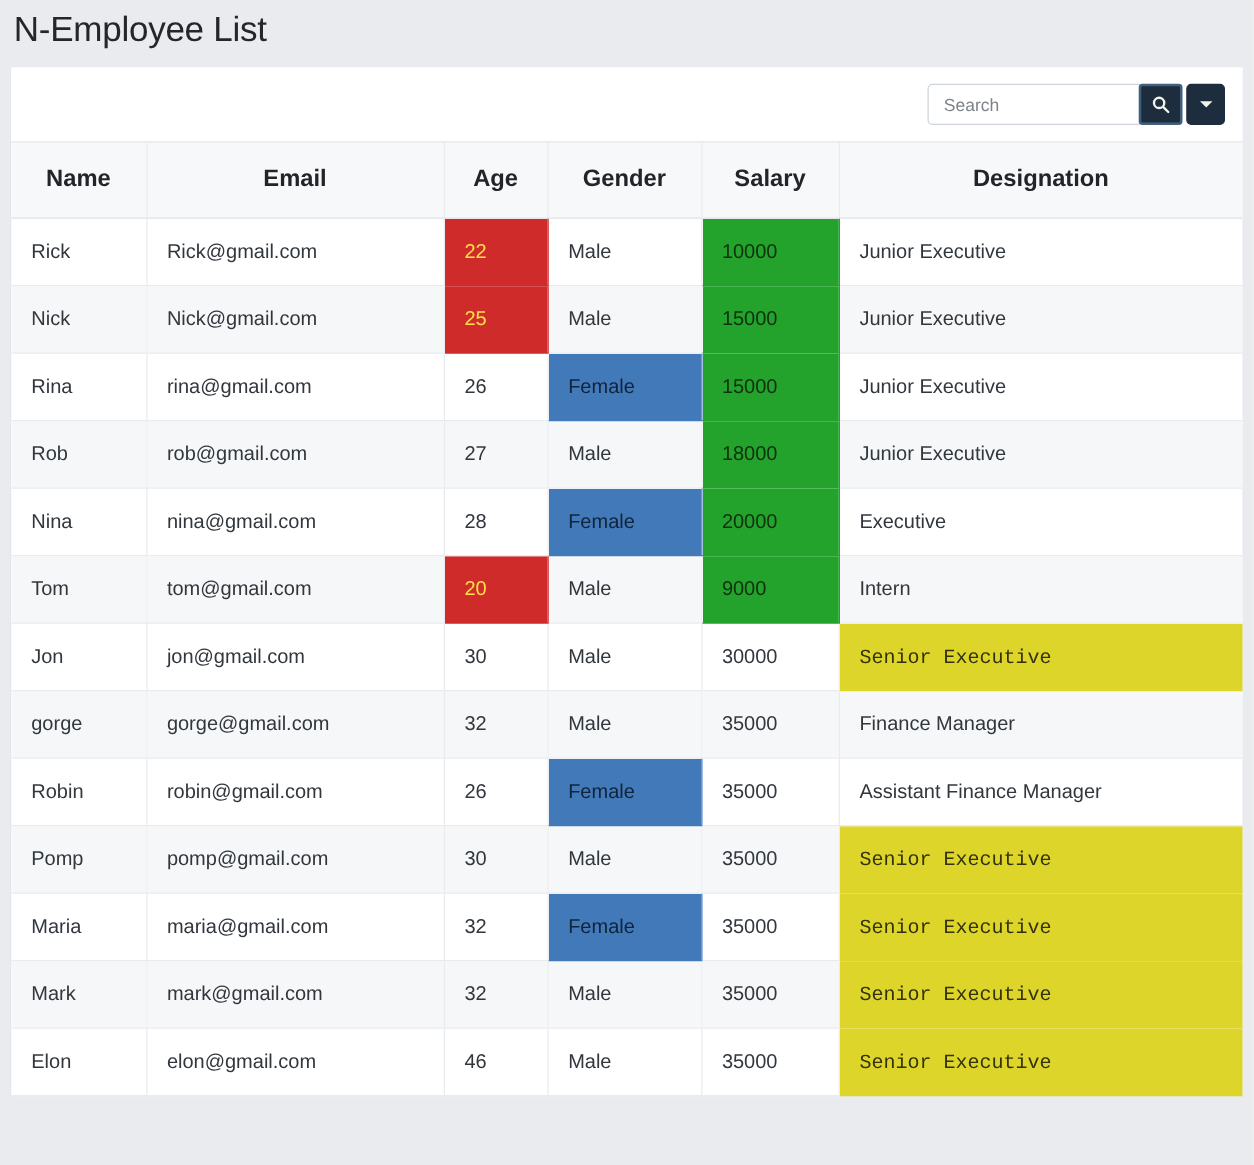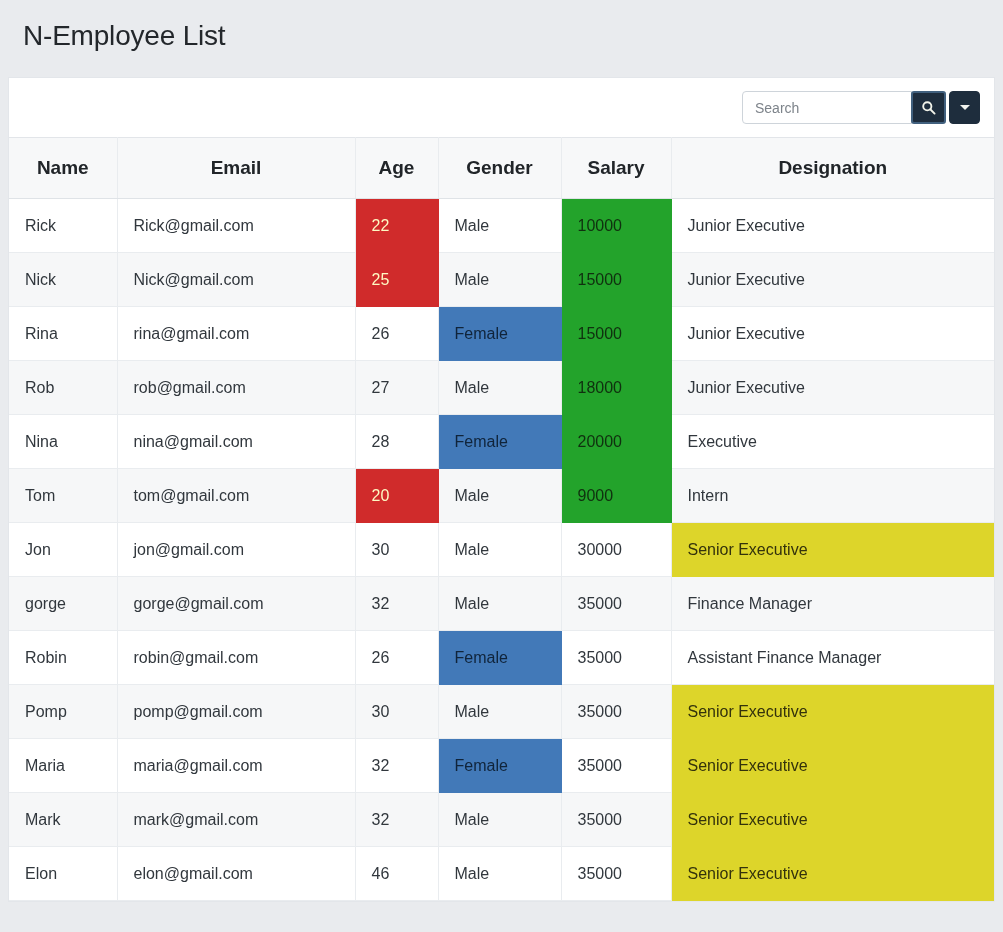--- a/index.html
+++ b/index.html
@@ -9,21 +9,21 @@
   }
   *{box-sizing:border-box;}
   html,body{margin:0;padding:0;}
   body{
     width:1003px;height:932px;overflow:hidden;
     background:var(--c-page);
     font-family:"Liberation Sans","DejaVu Sans",sans-serif;
     color:var(--c-text);
   }
   .page-title{
-    margin:12px;padding:8px 0 13px 11px;
+    margin:0;padding:8px 0 13px 11px;
     font-size:28px;font-weight:400;color:#23272b;letter-spacing:-.2px;
   }
   .card{
     margin:0 8px;background:#fff;border:1px solid #e3e6ea;
   }
   .toolbar{
     height:59px;display:flex;justify-content:flex-end;align-items:flex-start;
     padding:13px 14px 0 0;background:#fff;
   }
   .search-group{display:flex;align-items:stretch;height:33px;}
@@ -61,24 +61,24 @@
   }
   thead th:last-child{border-right:none;}
   tbody td{
     height:54px;border-bottom:1px solid var(--c-border);border-right:1px solid var(--c-border);
     font-size:16px;color:#31373d;text-align:left;padding:0 16px;vertical-align:middle;
     white-space:nowrap;overflow:hidden;
   }
   tbody td:last-child{border-right:none;}
   tbody tr:nth-child(even) td{background:var(--c-stripe);}
   tbody tr:last-child td{border-bottom:1px solid var(--c-border);}
-  td.bg-red{background:var(--c-red) !important;border-color:var(--c-red) !important;color:#fef9c3;}
+  td.bg-red{background:var(--c-red) !important;border-color:var(--c-red) !important;color:#fde047;}
   td.bg-green{background:var(--c-green) !important;border-color:var(--c-green) !important;color:#10300f;}
   td.bg-blue{background:var(--c-blue) !important;border-color:var(--c-blue) !important;color:#10243a;}
-  td.bg-yellow{background:var(--c-yellow) !important;border-color:var(--c-yellow) !important;color:#33320c;}
+  td.bg-yellow{background:var(--c-yellow) !important;border-color:var(--c-yellow) !important;color:#33320c;font-family:Liberation Mono, monospace;}
 </style>
 </head>
 <body>
 
 <h1 class="page-title">N-Employee List</h1>
 
 <div class="card">
 
   <div class="toolbar">
     <div class="search-group">

